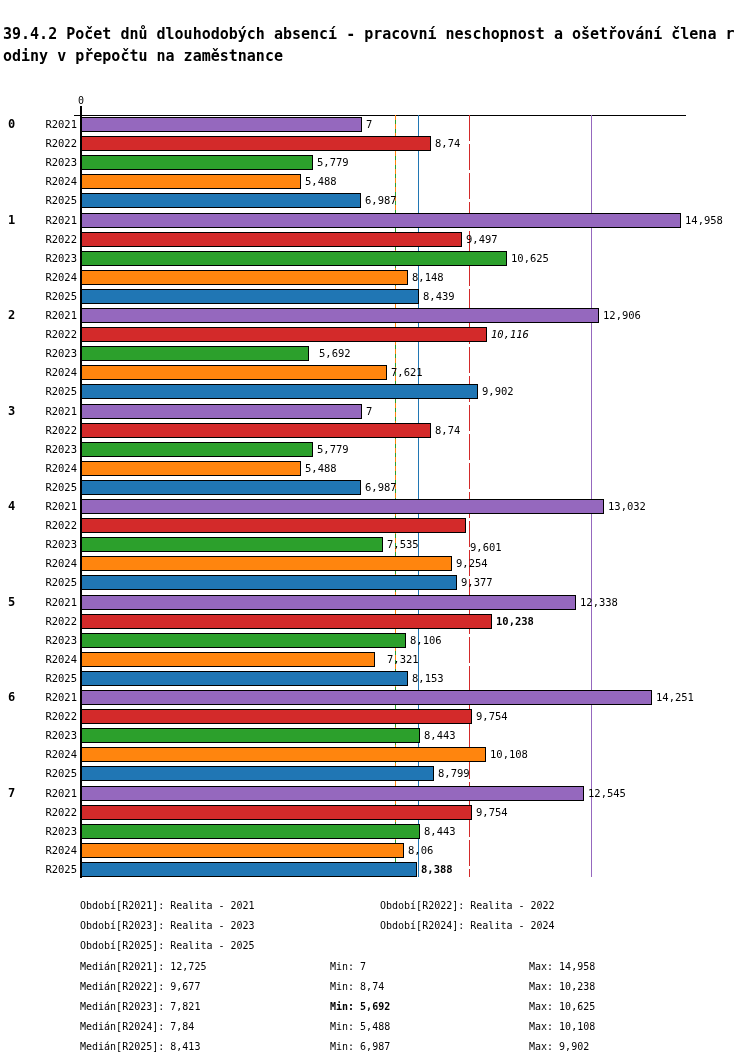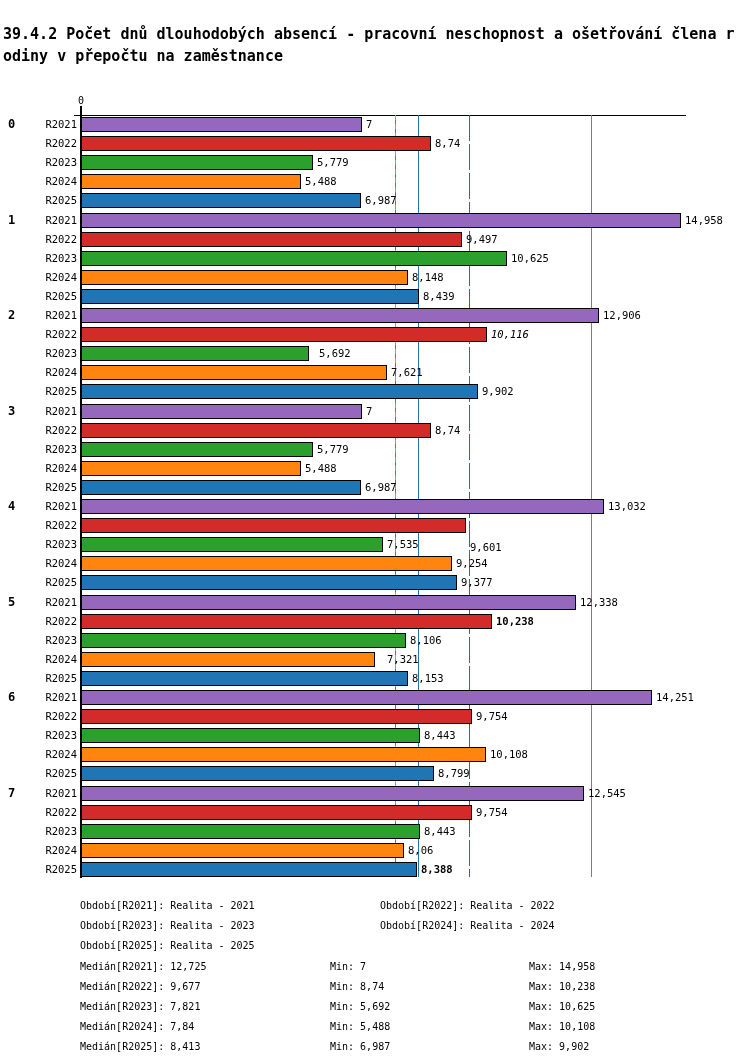--- a/index.html
+++ b/index.html
@@ -175,21 +175,21 @@
 
   <div class="legend-item" style="left:80px;top:961px;">Medián[R2021]: 12,725</div>
   <div class="legend-item" style="left:330px;top:961px;">Min: 7</div>
   <div class="legend-item" style="left:529px;top:961px;">Max: 14,958</div>
 
   <div class="legend-item" style="left:80px;top:981px;">Medián[R2022]: 9,677</div>
   <div class="legend-item" style="left:330px;top:981px;">Min: 8,74</div>
   <div class="legend-item" style="left:529px;top:981px;">Max: 10,238</div>
 
   <div class="legend-item" style="left:80px;top:1001px;">Medián[R2023]: 7,821</div>
-  <div class="legend-item" style="left:330px;top:1001px;">Min: 5,692</div>
+  <div class="legend-item" style="left:330px;top:1001px;font-weight:bold;">Min: 5,692</div>
   <div class="legend-item" style="left:529px;top:1001px;">Max: 10,625</div>
 
   <div class="legend-item" style="left:80px;top:1021px;">Medián[R2024]: 7,84</div>
   <div class="legend-item" style="left:330px;top:1021px;">Min: 5,488</div>
   <div class="legend-item" style="left:529px;top:1021px;">Max: 10,108</div>
 
   <div class="legend-item" style="left:80px;top:1041px;">Medián[R2025]: 8,413</div>
   <div class="legend-item" style="left:330px;top:1041px;">Min: 6,987</div>
   <div class="legend-item" style="left:529px;top:1041px;">Max: 9,902</div>
 

